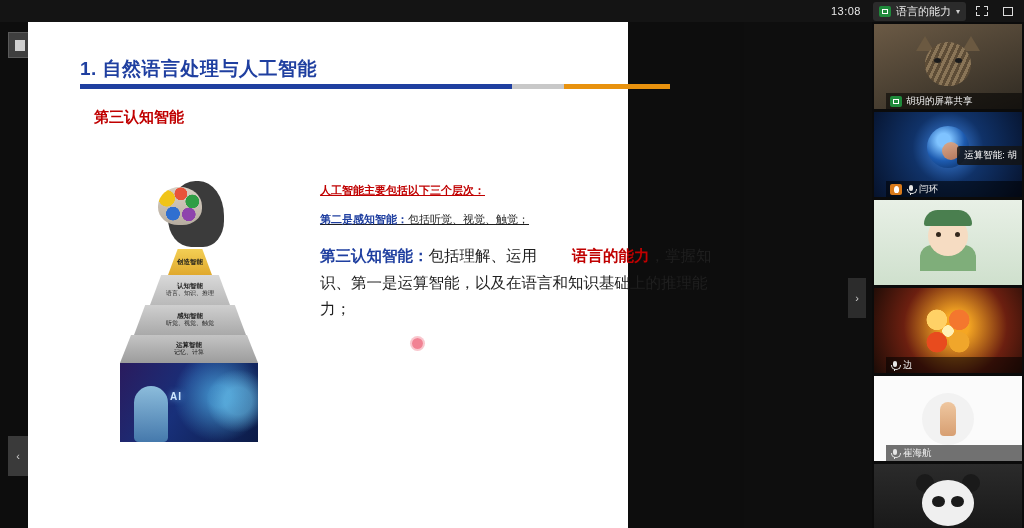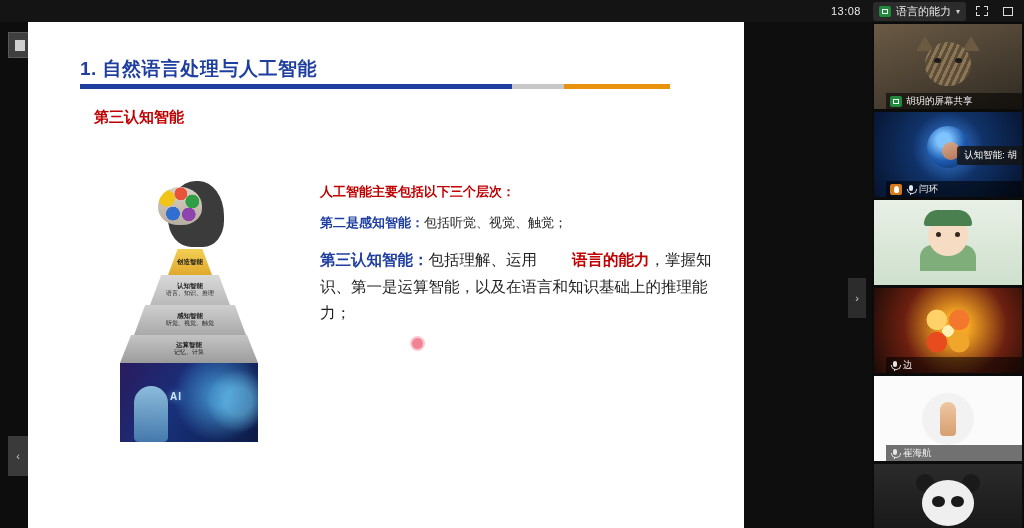--- a/index.html
+++ b/index.html
@@ -83,21 +83,21 @@
   
   .stage {
     position: absolute;
     left: 0; top: 22px;
     width: 744px; height: 506px;
     background: #0d0d0d;
   }
   .slide {
     position: absolute;
     left: 28px; top: 0px;
-    width: 716px; height: 506px;
+    width: 600px; height: 506px;
     background: #ffffff;
   }
   .slide-title {
     position: absolute;
     left: 52px; top: 34px;
     color: #1f3fa0;
     font-size: 19px;
     font-weight: bold;
     letter-spacing: .5px;
   }
@@ -219,24 +219,25 @@
     background: radial-gradient(circle, rgba(120,215,255,.45) 0 30%, transparent 70%);
   }
 
   
   .body-text {
     position: absolute;
     left: 292px; top: 163px;
     width: 396px;
   }
   .line {
-    font-size: 13px;
+    font-size: 11px;
     line-height: 1.0;
     margin-bottom: 18px;
     color: #1f1f1f;
+    text-decoration: underline;
   }
   .line.head { color: #c00000; font-weight: bold; }
   .line .blue { color: #1f3fa0; font-weight: bold; }
   .para {
     font-size: 15.5px;
     line-height: 1.72;
     color: #1f1f1f;
   }
   .para .blue { color: #1f3fa0; font-weight: bold; }
   .para .red { color: #c00000; font-weight: bold; margin-left: 35px; }
@@ -655,21 +656,21 @@
         <span class="share-badge"></span>
         <span class="nm">胡玥的屏幕共享</span>
       </div>
     </div>
 
     <div class="tile">
       <div class="media art-blue">
         <span class="ball"></span>
       </div>
       <div class="mini-avatar"></div>
-      <div class="speaking-pill">认知智能: 胡</div>
+      <div class="speaking-pill">运算智能: 胡</div>
       <div class="namebar">
         <span class="orange-badge"></span>
         <span class="mic">
             <i class="cap"></i>
             <i class="arc"></i>
             <i class="stem"></i>
           </span>
         <span class="nm">闫环</span>
       </div>
     </div>

